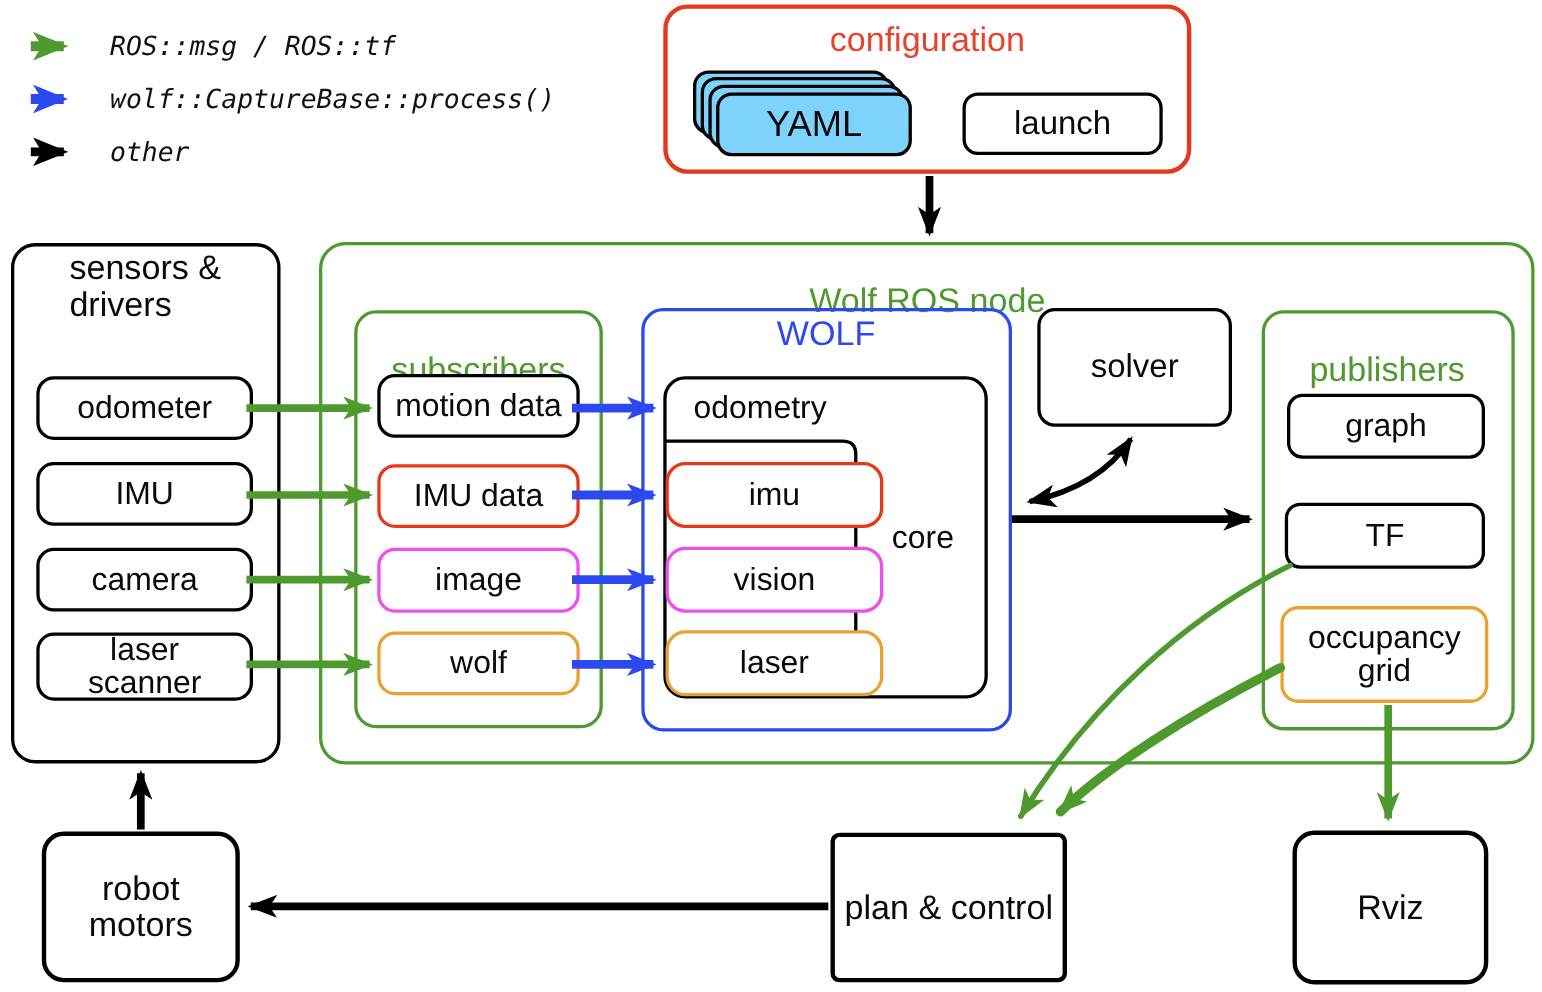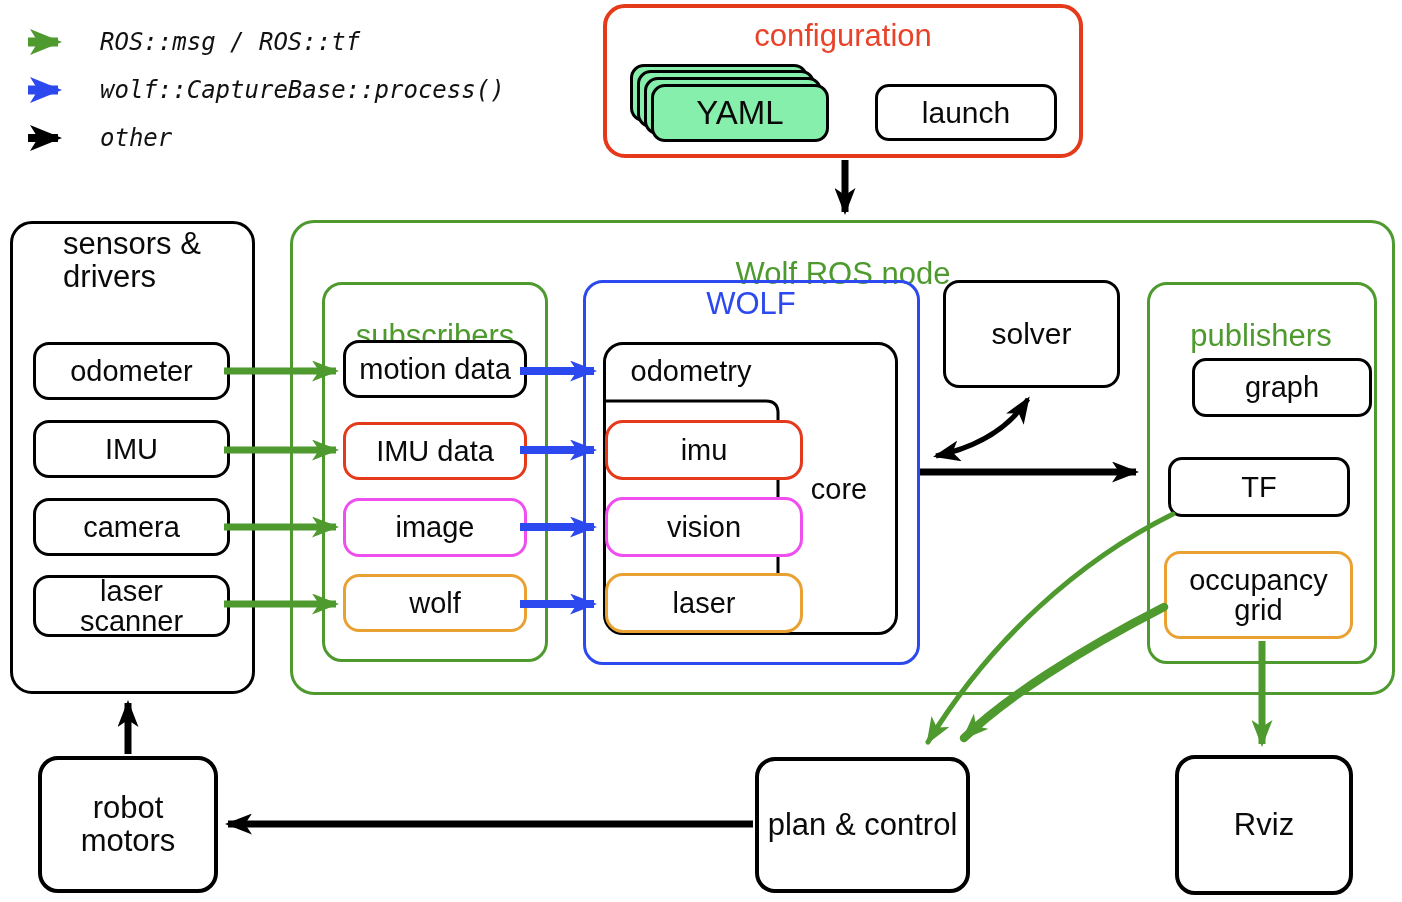--- a/index.html
+++ b/index.html
@@ -21,21 +21,21 @@
   .title{position:absolute;z-index:2;transform:translateX(-50%);font-size:31px;
          white-space:pre-line;text-align:left;line-height:1.06;}
   .t-green{color:#4e9a2e;margin-top:28px;}
   .t-blue{color:#2b49ee;}
   .t-red{color:#e8432a;}
   .plain-label{position:absolute;z-index:2;display:flex;align-items:center;justify-content:center;
          text-align:center;font-size:29px;}
   .legend-text{position:absolute;z-index:2;font-family:"DejaVu Sans Mono",monospace;
          font-size:24px;color:#111;transform:translateY(-50%);white-space:nowrap;font-style:italic;}
   .yaml-card{position:absolute;z-index:2;box-sizing:border-box;width:178px;height:58px;
-         border:3.5px solid #000;border-radius:14px;background:#86efac;}
+         border:3.5px solid #000;border-radius:14px;background:#7dd3fc;}
 </style>
 </head>
 <body>
 
 <div id="stage">
 
   <svg id="underlay" class="layer" viewBox="0 0 1402 902">
     <path d="M 604 401 H 766 Q 778 401 778 413 V 633" fill="none" stroke="#000" stroke-width="3"></path>
   </svg>
 
@@ -76,28 +76,28 @@
   <div class="plain-label" style="left:604px;top:342px;width:174px;height:59px;">odometry</div>
   <div class="plain-label" style="left:780px;top:472px;width:118px;height:34px;">core</div>
   <div class="box leaf b-red" style="left:605px;top:420px;width:198px;height:60px;border-radius:18px;">imu</div>
   <div class="box leaf b-magenta" style="left:605px;top:497px;width:198px;height:60px;border-radius:18px;">vision</div>
   <div class="box leaf b-orange" style="left:605px;top:573px;width:198px;height:60px;border-radius:18px;">laser</div>
 
   <div class="box leaf" style="left:943px;top:280px;width:177px;height:108px;border-radius:16px;font-size:30px;">solver</div>
 
   <div class="box b-green" style="left:1147px;top:282px;width:230px;height:382px;border-radius:20px;"></div>
   <div class="title t-green" style="left:1261px;top:292px;">publishers</div>
-  <div class="box leaf" style="left:1170px;top:358px;width:180px;height:59px;border-radius:14px;margin-left:22px;">graph</div>
+  <div class="box leaf" style="left:1170px;top:358px;width:180px;height:59px;border-radius:14px;">graph</div>
   <div class="box leaf" style="left:1168px;top:457px;width:182px;height:60px;border-radius:14px;">TF</div>
   <div class="box leaf b-orange" style="left:1164px;top:551px;width:189px;height:88px;border-radius:16px;">occupancy
 grid</div>
 
   <div class="box leaf b-heavy" style="left:38px;top:756px;width:180px;height:137px;border-radius:20px;font-size:31px;">robot
 motors</div>
-  <div class="box leaf b-heavy" style="left:755px;top:757px;width:215px;height:136px;border-radius:20px;font-size:31px;">plan &amp; control</div>
+  <div class="box leaf b-heavy" style="left:755px;top:757px;width:215px;height:136px;border-radius:8px;font-size:31px;">plan &amp; control</div>
   <div class="box leaf b-heavy" style="left:1175px;top:755px;width:178px;height:140px;border-radius:20px;font-size:31px;">Rviz</div>
 
   <svg id="overlay" class="layer" viewBox="0 0 1402 902">
     <defs>
       <marker id="mkLegG" markerUnits="userSpaceOnUse" markerWidth="32" markerHeight="26" refX="28" refY="13" orient="auto-start-reverse">
         <path d="M0 0 L32 13 L0 26 L8 13 Z" fill="#4e9a2e"></path>
         </marker>
       <marker id="mkLegB" markerUnits="userSpaceOnUse" markerWidth="32" markerHeight="26" refX="28" refY="13" orient="auto-start-reverse">
         <path d="M0 0 L32 13 L0 26 L8 13 Z" fill="#2b49ee"></path>
         </marker>

